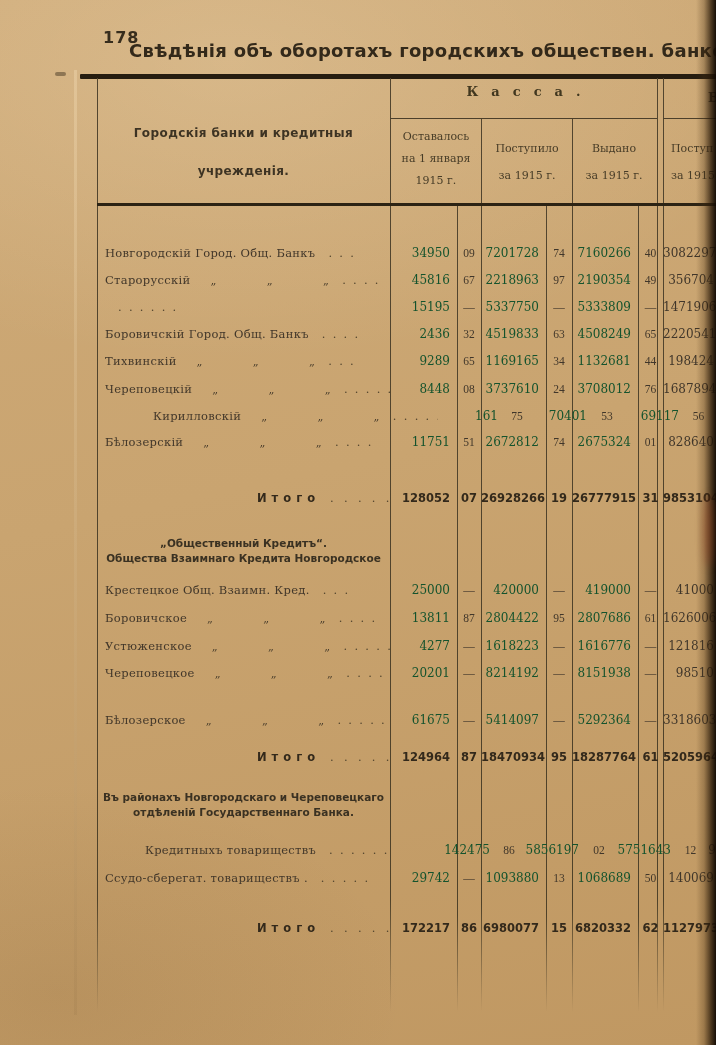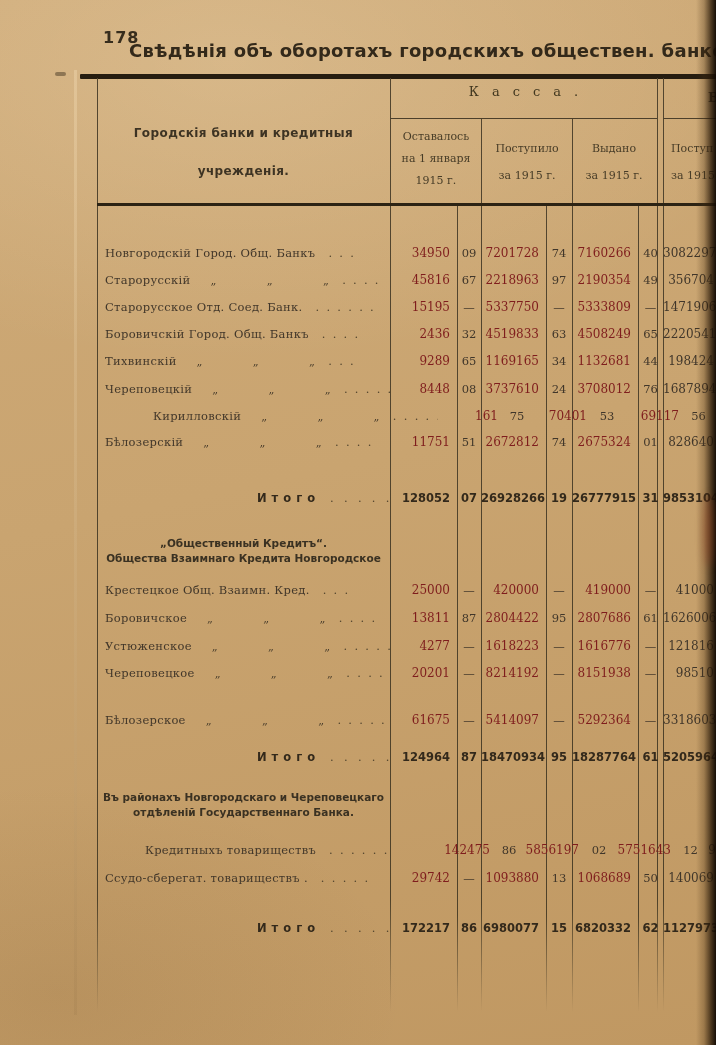--- a/index.html
+++ b/index.html
@@ -35,38 +35,38 @@
 
   .vline{position:absolute;width:1px;
     background:linear-gradient(to bottom,#52452f 0%,#4e4129 88%,rgba(82,69,47,0) 100%);}
   .hline{position:absolute;height:1px;background:#4c3f2a;}
   .header-sep{position:absolute;left:0;top:125px;width:619px;height:3px;background:#2c2314;}
 
   .name-header{position:absolute;left:0;top:36px;width:293px;text-align:center;
     font-family:"DejaVu Sans","Liberation Sans",sans-serif;font-weight:700;font-size:12px;
     color:#3d3323;line-height:38px;letter-spacing:0.4px;}
   .kassa{position:absolute;left:293px;top:6px;width:267px;text-align:center;
-    font-size:13px;color:#41371f;letter-spacing:13px;text-indent:13px;}
+    font-size:13px;color:#41371f;letter-spacing:13px;text-indent:13px;font-weight:bold;}
   .partial-letter{position:absolute;left:611px;top:12px;font-weight:700;font-size:13px;color:#3a2f1d;}
 
   .subhead{position:absolute;text-align:center;font-size:11px;color:#473c27;}
   #sh1{left:295px;top:48px;width:88px;line-height:22px;}
   #sh2{left:386px;top:57px;width:88px;line-height:27px;}
   #sh3{left:477px;top:57px;width:80px;line-height:27px;}
   #sh4{left:568px;top:57px;width:70px;line-height:27px;text-align:left;padding-left:6px;}
 
   .trow{position:absolute;left:0;width:605px;height:20px;line-height:20px;display:grid;
     grid-template-columns:293px 67px 24px 65px 26px 66px 25px 53px;}
   .cell{overflow:hidden;}
   .cell.namec{display:flex;align-items:center;padding-left:8px;white-space:nowrap;
     font-size:11.5px;color:#42372a;letter-spacing:0.3px;}
   .ditto{margin-left:20px;word-spacing:46px;color:#4a3e2c;}
   .dots{margin-left:13px;word-spacing:3px;color:#53462f;}
-  .cell.num{text-align:right;padding-right:7px;font-size:12px;color:#7f1d1d;}
-  .cell.kop{text-align:center;font-size:11.5px;color:#40362a;}
+  .cell.num{text-align:right;padding-right:7px;font-size:12px;color:#14532d;}
+  .cell.kop{text-align:center;font-size:11.5px;color:#40362a;font-family:Liberation Serif, serif;}
   .cell.num4{text-align:right;padding-right:2px;font-size:12px;color:#40362a;}
 
   .trow.total .cell.num,.trow.total .cell.kop,.trow.total .cell.num4{
     font-family:"DejaVu Sans","Liberation Sans",sans-serif;font-weight:700;font-size:11.5px;color:#33291b;}
   .itogo{margin-left:152px;font-family:"DejaVu Sans","Liberation Sans",sans-serif;
     font-weight:700;font-size:11.5px;letter-spacing:5px;color:#33291b;}
   .trow.total .dots{margin-left:10px;word-spacing:6px;}
 
   .sec-header{position:absolute;left:0;width:293px;text-align:center;
     font-family:"DejaVu Sans","Liberation Sans",sans-serif;font-weight:700;font-size:10.5px;
@@ -148,21 +148,20 @@
         <div class="cell num">45816</div>
         <div class="cell kop">67</div>
         <div class="cell num">2218963</div>
         <div class="cell kop">97</div>
         <div class="cell num">2190354</div>
         <div class="cell kop">49</div>
         <div class="cell num4">356704</div>
       </div>
       <div class="trow" style="top: 219px;">
         <div class="cell namec">
-          <span class="nm">Старорусское Отд. Соед. Банк.</span>
           <span class="dots">. . . . . .</span>
         </div>
         <div class="cell num">15195</div>
         <div class="cell kop">—</div>
         <div class="cell num">5337750</div>
         <div class="cell kop">—</div>
         <div class="cell num">5333809</div>
         <div class="cell kop">—</div>
         <div class="cell num4">1471906</div>
       </div>

